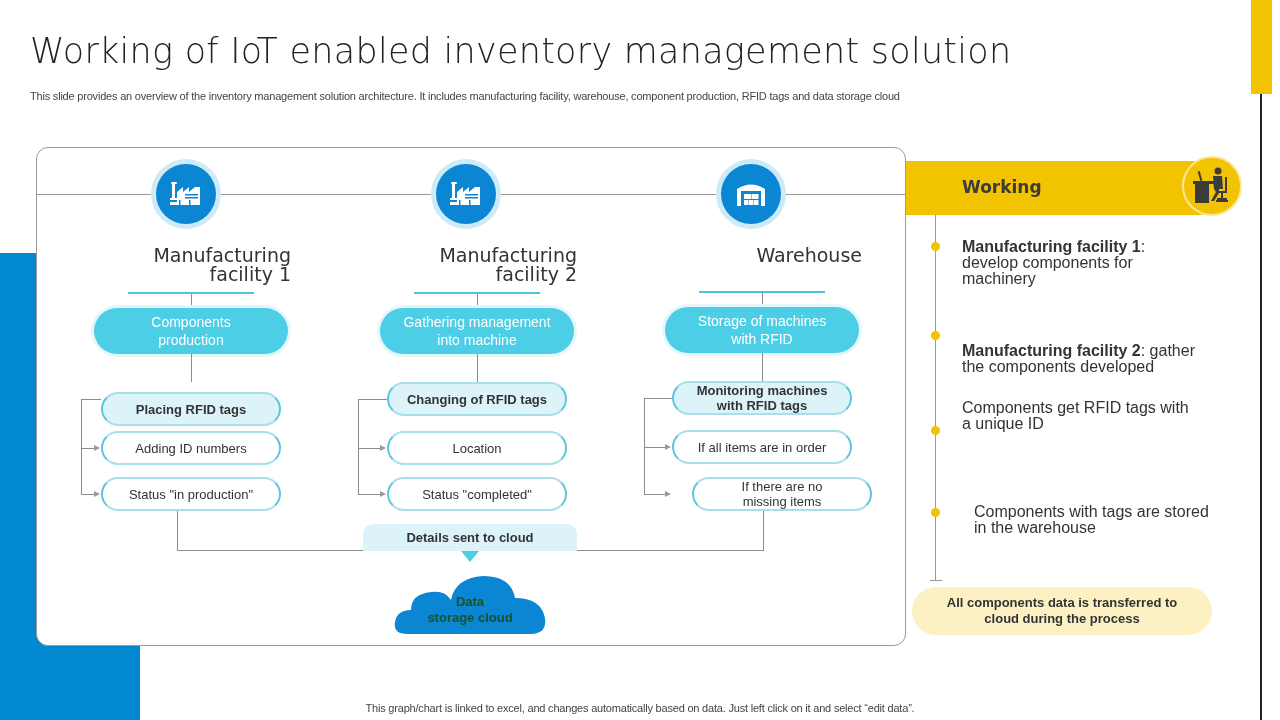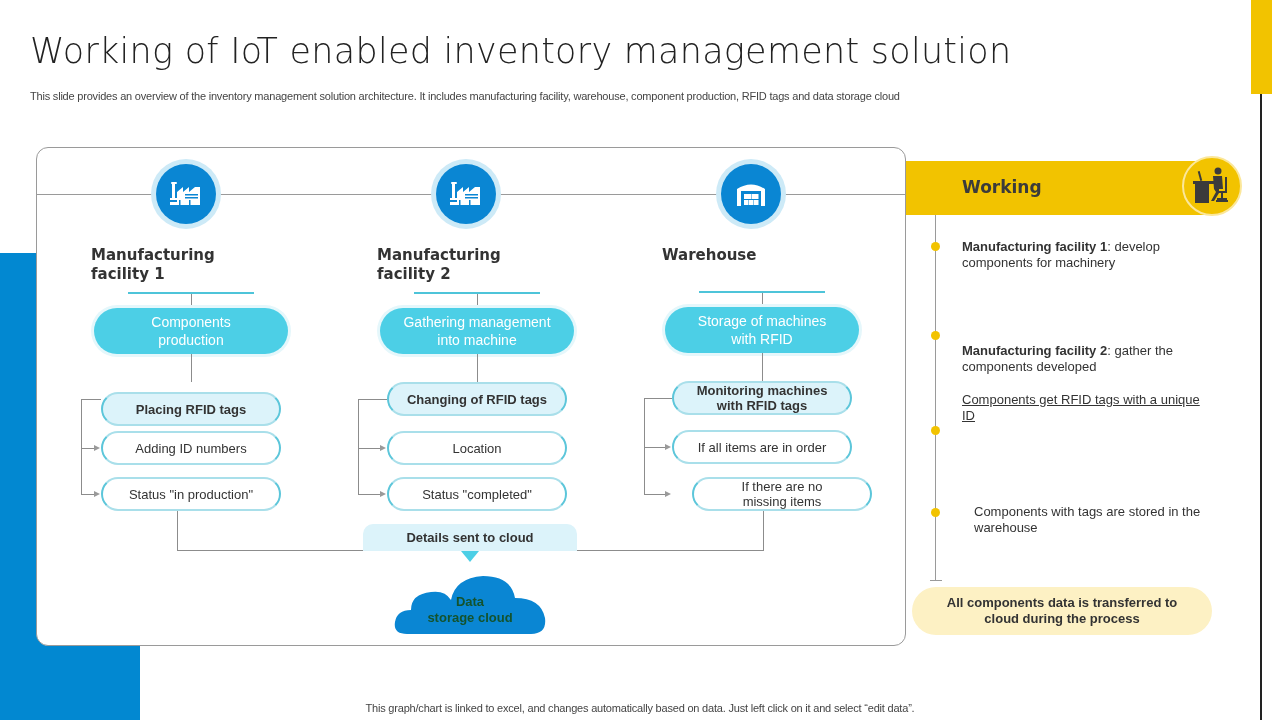--- a/index.html
+++ b/index.html
@@ -13,21 +13,21 @@
   .right-rule { position:absolute; left:1260px; top:94px; width:2px; height:626px; background:#222; }
 
   .blue-block { position:absolute; left:0; top:253px; width:140px; height:467px; background:#0288d1; }
 
   .main-card { position:absolute; left:36px; top:147px; width:870px; height:499px; background:#fff; border:1px solid #9a9a9a; border-radius:12px; }
   .h-line { position:absolute; left:37px; top:194px; width:868px; height:1px; background:#9a9a9a; }
 
   .icon-circle { position:absolute; width:70px; height:70px; border-radius:50%; background:#cdeaf7; }
   .icon-circle .inner { position:absolute; left:5px; top:5px; width:60px; height:60px; border-radius:50%; background:#0a86d3; display:flex; align-items:center; justify-content:center; }
 
-  .col-title { position:absolute; width:200px; text-align:left; font-family:"DejaVu Sans", sans-serif; font-weight:bold; font-size:15px; color:#333; line-height:19px; }
+  .col-title { position:absolute; width:200px; text-align:right; font-family:"DejaVu Sans", sans-serif; font-weight:normal; font-size:19px; color:#333; line-height:19px; }
   .teal-rule { position:absolute; width:126px; height:2px; background:#4ec4d9; }
   .vline { position:absolute; width:1px; background:#8c8c8c; }
   .hline { position:absolute; height:1px; background:#8c8c8c; }
 
   .pill-main { position:absolute; width:194px; height:46px; border-radius:23px; background:#4ccfe6; color:#ffffff; font-size:14px; text-align:center; display:flex; align-items:center; justify-content:center; line-height:18px; box-shadow:0 0 0 3px #e5f7fb; }
 
   .pill { position:absolute; width:180px; height:34px; border-radius:17px; border:2px solid #5cc6da; border-top-color:#a9dfea; border-bottom-color:#a9dfea; display:flex; align-items:center; justify-content:center; text-align:center; font-size:13px; color:#333; line-height:15px; background:#fff; }
   .pill.head { background:#dcf3fa; font-weight:bold; color:#333; }
 
   .arrowhead { position:absolute; width:0; height:0; border-top:3px solid transparent; border-bottom:3px solid transparent; border-left:6px solid #9a9a9a; }
@@ -38,21 +38,21 @@
   .cloud { position:absolute; left:393px; top:572px; width:154px; height:62px; }
   .cloud-text { position:absolute; left:393px; top:594px; width:154px; text-align:center; color:#14532d; font-size:13px; line-height:16px;font-weight:bold; }
 
   .working-bar { position:absolute; left:906px; top:161px; width:306px; height:54px; background:#f2c300; }
   .working-label { position:absolute; left:962px; top:177px; font-family:"DejaVu Sans", sans-serif; font-weight:bold; font-size:17px; color:#3b3b3b; }
   .worker-circle { position:absolute; left:1182px; top:156px; width:60px; height:60px; border-radius:50%; background:#f2c300; border:2px solid #fbe79a; display:flex; align-items:center; justify-content:center; }
 
   .timeline-line { position:absolute; left:935px; top:215px; width:1px; height:366px; background:#9a9a9a; }
   .timeline-cap { position:absolute; left:930px; top:580px; width:12px; height:1px; background:#9a9a9a; }
   .tl-dot { position:absolute; width:9px; height:9px; border-radius:50%; background:#f2c300; }
-  .tl-text { position:absolute; left:962px; width:240px; font-size:13px; color:#333; line-height:16px; }
+  .tl-text { position:absolute; left:962px; width:240px; font-size:16px; color:#333; line-height:16px; }
   .tl-text b { color:#333; }
 
   .summary { position:absolute; left:912px; top:587px; width:300px; height:48px; border-radius:24px; background:#fdf1c4; font-weight:bold; font-size:13px; color:#333; text-align:center; display:flex; align-items:center; justify-content:center; line-height:16px; padding:0 18px; }
 
   .footer { position:absolute; left:0; top:702px; width:1280px; text-align:center; font-size:11px; color:#444; letter-spacing:-0.2px; }
 </style>
 </head>
 <body>
 
 <div class="title">Working of IoT enabled inventory management solution</div>
@@ -229,21 +229,21 @@
 <div class="tl-text" style="top:239px;">
   <b>Manufacturing facility 1</b><span>: develop components for machinery</span>
 </div>
 
 <div class="tl-dot" style="left:931px;top:331px;"></div>
 <div class="tl-text" style="top:343px;">
   <b>Manufacturing facility 2</b><span>: gather the components developed</span>
 </div>
 
 <div class="tl-dot" style="left:931px;top:426px;"></div>
-<div class="tl-text" style="top:392px;text-decoration:underline;">
+<div class="tl-text" style="top:400px;">
   <span>Components get RFID tags with a unique ID</span>
 </div>
 
 <div class="tl-dot" style="left:931px;top:508px;"></div>
 <div class="tl-text" style="top:504px;margin-left:12px;">
   <span>Components with tags are stored in the warehouse</span>
 </div>
 
 <div class="summary">
   <span>All components data is transferred to cloud during the process</span>

